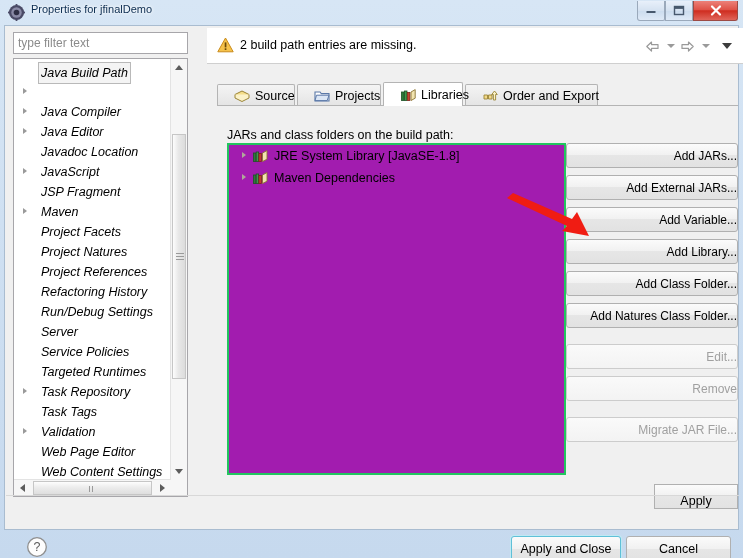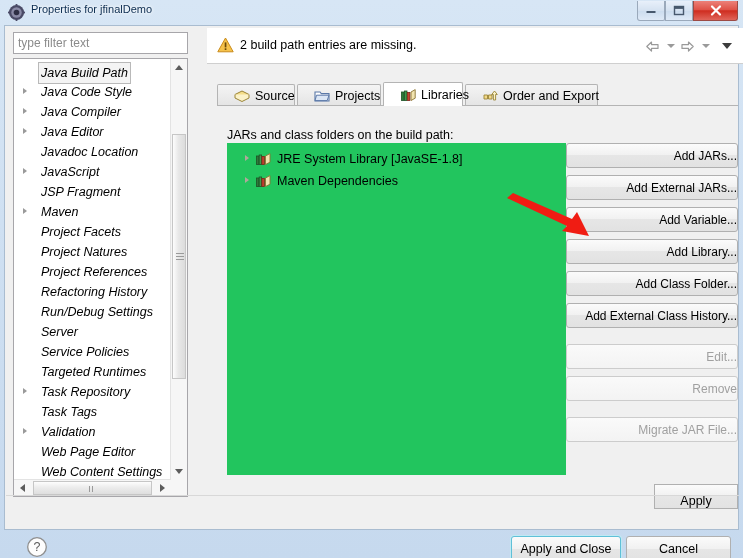--- a/index.html
+++ b/index.html
@@ -353,22 +353,22 @@
   #jars-label {
     position: absolute;
     left: 10px; top: 22px;
     font-size: 12.5px;
     white-space: nowrap;
   }
   #lib-tree {
     position: absolute;
     left: 10px; top: 37px;
     width: 339px; height: 332px;
-    background: #22c55e;
-    border: 5px solid #22c55e;
+    background: #a21caf;
+    border: 2px solid #22c55e;
     box-sizing: border-box;
     overflow: hidden;
   }
   .lib-row {
     position: relative;
     height: 22px;
     line-height: 22px;
     padding-left: 14px;
     white-space: nowrap;
     font-size: 12.5px;
@@ -525,21 +525,21 @@
 
   <div id="client">
 
     <div id="filter-box">
       <input id="filter-input" type="text" placeholder="type filter text" style="">
     </div>
 
     <div id="tree-panel">
       <div id="tree-list">
           <div class="tree-item selected"><span class="lbl">Java Build Path</span></div>
-          <div class="tree-item"><span class="twisty"></span><span class="lbl">Java Code Style</span></div>
+          <div class="tree-item"><span class="twisty"></span></div>
           <div class="tree-item"><span class="twisty"></span><span class="lbl">Java Compiler</span></div>
           <div class="tree-item"><span class="twisty"></span><span class="lbl">Java Editor</span></div>
           <div class="tree-item"><span class="lbl">Javadoc Location</span></div>
           <div class="tree-item"><span class="twisty"></span><span class="lbl">JavaScript</span></div>
           <div class="tree-item"><span class="lbl">JSP Fragment</span></div>
           <div class="tree-item"><span class="twisty"></span><span class="lbl">Maven</span></div>
           <div class="tree-item"><span class="lbl">Project Facets</span></div>
           <div class="tree-item"><span class="lbl">Project Natures</span></div>
           <div class="tree-item"><span class="lbl">Project References</span></div>
           <div class="tree-item"><span class="lbl">Refactoring History</span></div>
@@ -681,21 +681,21 @@
         <div class="sbtn" style="top: 181px;">
           <span>Add Variable...</span>
         </div>
         <div class="sbtn" style="top: 213px;">
           <span>Add Library...</span>
         </div>
         <div class="sbtn" style="top: 245px;">
           <span>Add Class Folder...</span>
         </div>
         <div class="sbtn" style="top: 277px;">
-          <span>Add External Class History...</span>
+          <span>Add Natures Class Folder...</span>
         </div>
         <div class="sbtn disabled" style="top: 318px;">
           <span>Edit...</span>
         </div>
         <div class="sbtn disabled" style="top: 350px;">
           <span>Remove</span>
         </div>
         <div class="sbtn disabled" style="top: 391px;">
           <span>Migrate JAR File...</span>
         </div>

